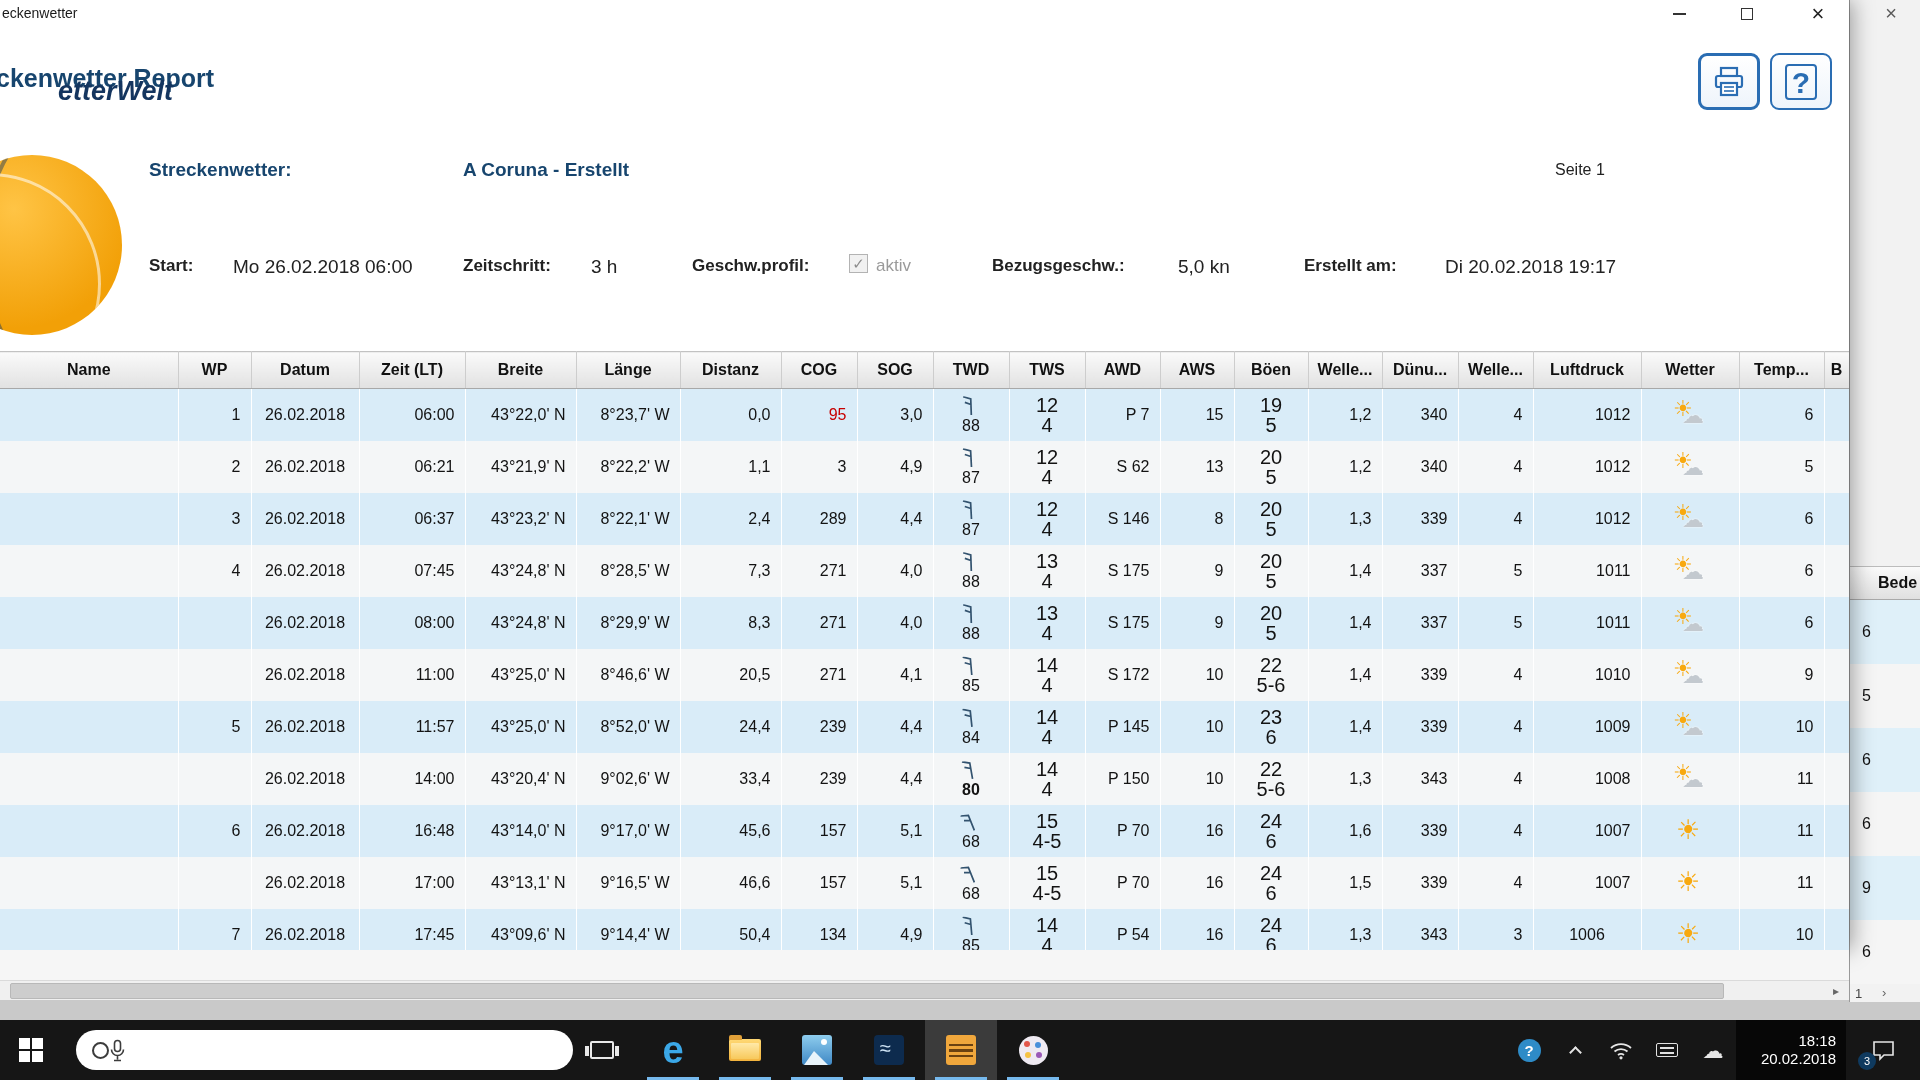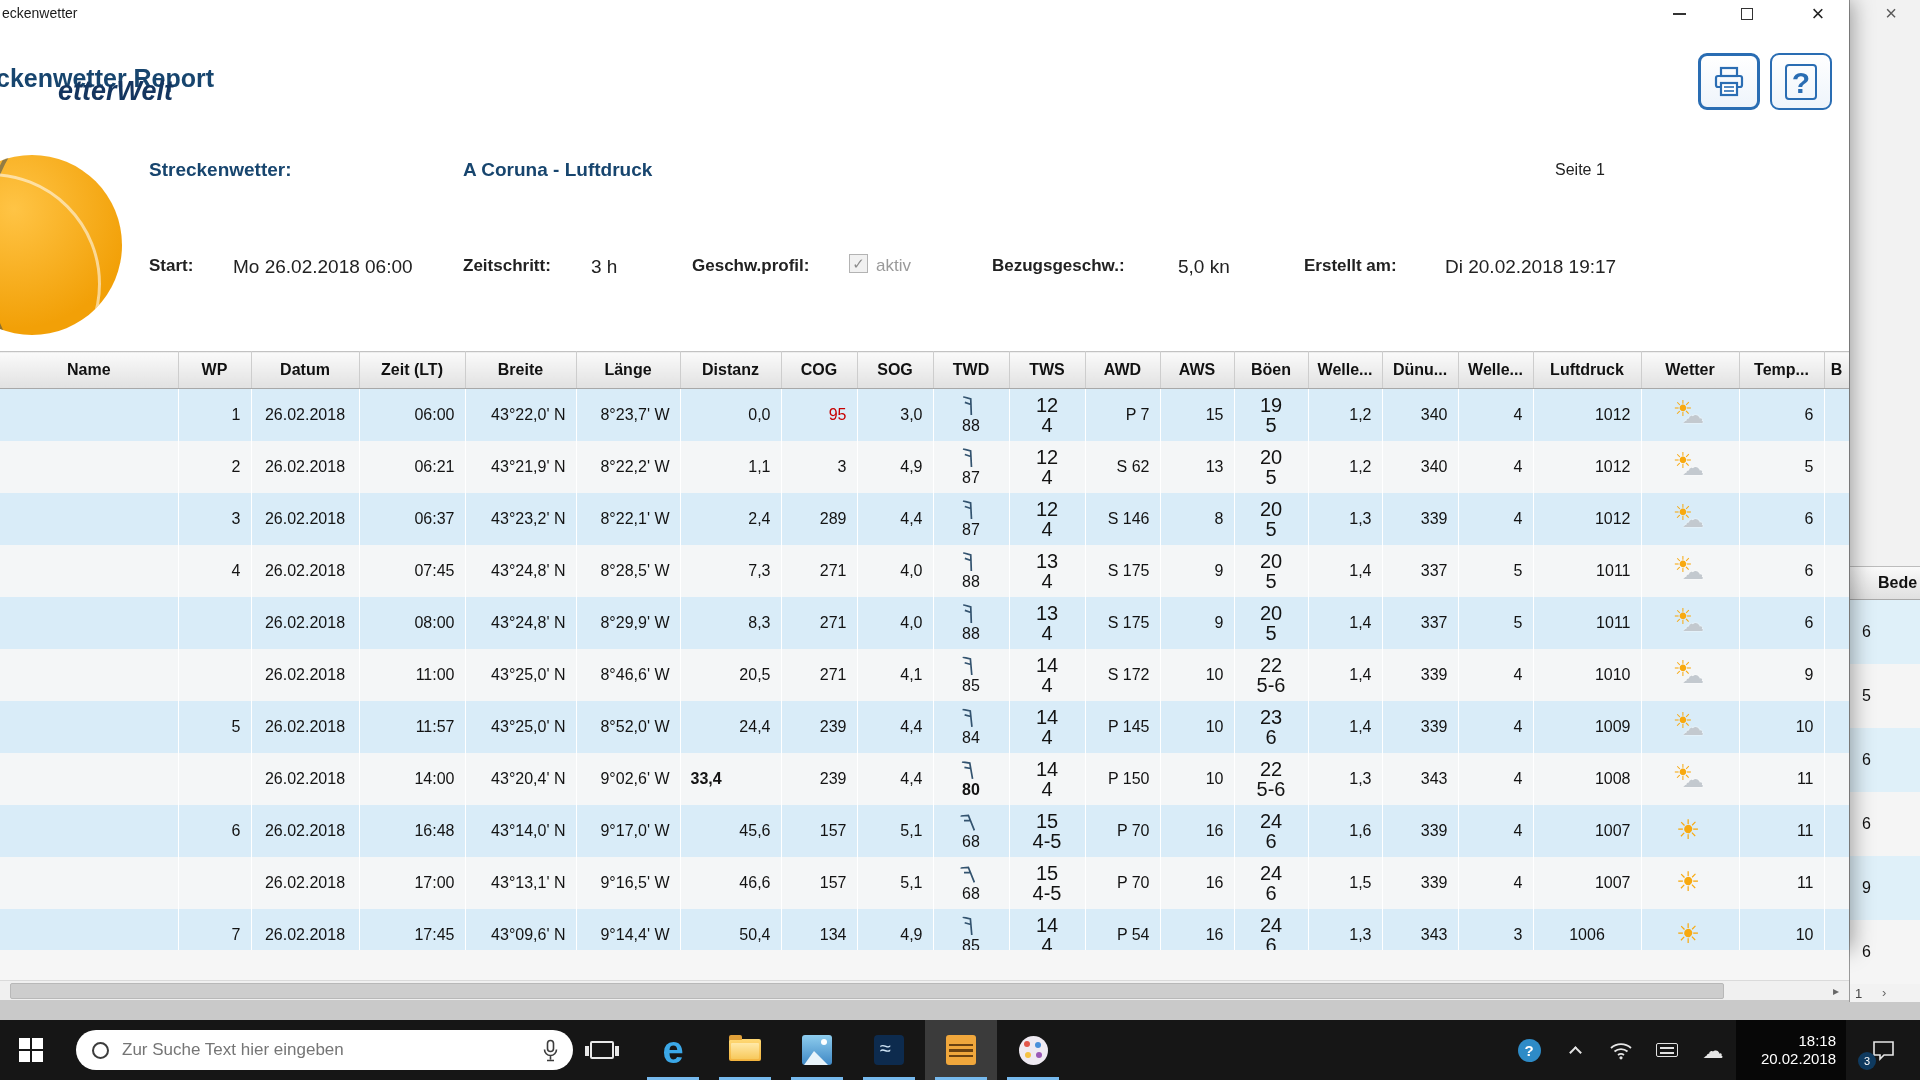--- a/index.html
+++ b/index.html
@@ -164,21 +164,21 @@
       </svg>
     </div>
     <div class="hdr-btn btn-help">
       <span class="help-glyph">?</span>
     </div>
 
     <div class="logo"></div>
     <div class="logo-text">etterWelt</div>
 
     <span class="m1" style="left:149px">Streckenwetter:</span>
-    <span class="m1" style="left:463px">A Coruna - Luftdruck</span>
+    <span class="m1" style="left:463px">A Coruna - Erstellt</span>
     <span class="mpage" style="left:1555px">Seite 1</span>
 
     <span class="m2l" style="left:149px">Start:</span>
     <span class="m2v" style="left:233px">Mo 26.02.2018 06:00</span>
     <span class="m2l" style="left:463px">Zeitschritt:</span>
     <span class="m2v" style="left:591px">3 h</span>
     <span class="m2l" style="left:692px">Geschw.profil:</span>
     <span class="cb"></span>
     <span class="cb-label">aktiv</span>
     <span class="m2l" style="left:992px">Bezugsgeschw.:</span>
@@ -489,21 +489,21 @@
               <td style="text-align: right;">10</td>
               <td style="text-align: left;"></td>
             </tr>
             <tr class="even">
               <td style="text-align: left;"></td>
               <td style="text-align: right;"></td>
               <td style="text-align: center;">26.02.2018</td>
               <td style="text-align: right;">14:00</td>
               <td style="text-align: right;">43°20,4' N</td>
               <td style="text-align: right;">9°02,6' W</td>
-              <td style=" font-weight: bold;">33,4</td>
+              <td style="text-align: right;">33,4</td>
               <td style="text-align: right;">239</td>
               <td style="text-align: right;">4,4</td>
               <td style="text-align: right; font-weight: bold;">
                 <div class="windwrap">
                   <svg class="barb" width="20" height="20" viewBox="0 0 20 20" style="transform:rotate(-10deg)">
                     <path d="M10 19 L10 3 L2.5 0.5 M10 8.5 L4 6.2" stroke="#33536f" stroke-width="1.7" fill="none"></path>
                   </svg>
                   <span class="barbnum">80</span>
                 </div>
               </td>
@@ -648,21 +648,20 @@
     <div class="start">
       <div class="winlogo">
         <div></div>
           <div></div>
           <div></div>
           <div></div>
       </div>
     </div>
     <div class="searchbox">
       <span class="ring"></span>
-      <input type="text" readonly="" placeholder="Zur Suche Text hier eingeben" style="">
       <span class="mic">
         <svg width="17" height="23" viewBox="0 0 17 23">
           <rect x="5.5" y="1.5" width="6" height="11" rx="3" fill="none" stroke="#3c3c3c" stroke-width="1.6"></rect>
           <path d="M2.5 10.5 a6 6 0 0 0 12 0 M8.5 16.5 v4 M5 21.5 h7" fill="none" stroke="#3c3c3c" stroke-width="1.6"></path>
         </svg>
       </span>
     </div>
     <div class="taskview">
       <span class="tv-icon"></span>
     </div>

